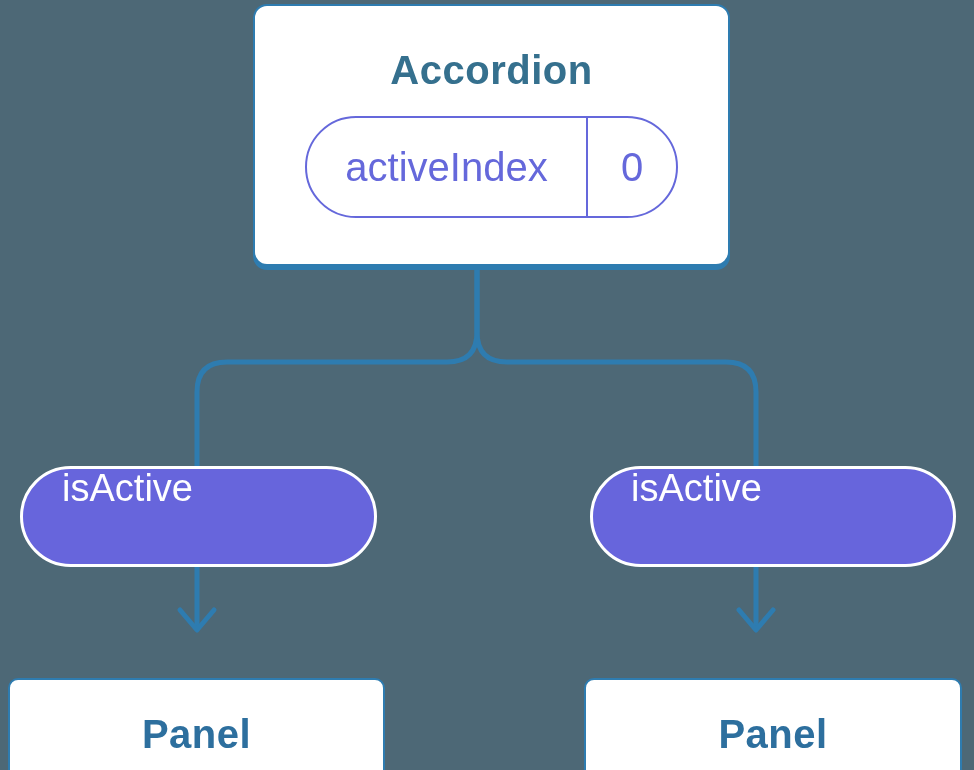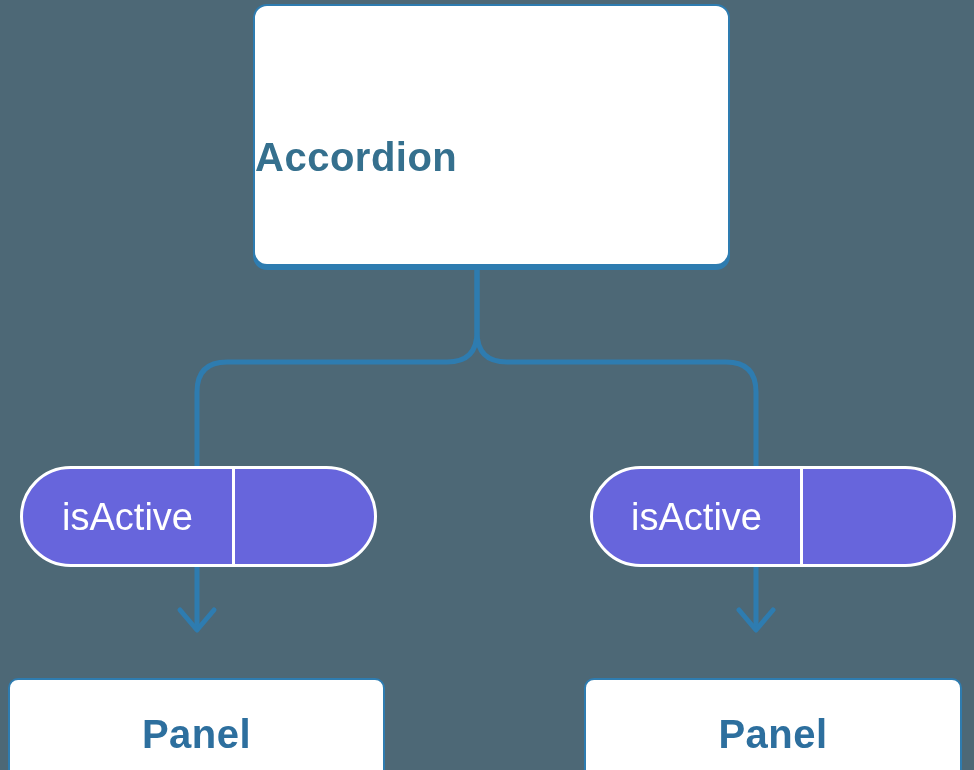--- a/index.html
+++ b/index.html
@@ -29,21 +29,21 @@
     left: 0; top: 0;
     width: 974px; height: 770px;
   }
   .node-card {
     position: absolute;
     background: var(--card-bg);
     border: 2px solid var(--card-border-blue);
     box-shadow: 0 4px 0 0 var(--card-border-blue);
     border-radius: 14px;
     display: flex;
-    flex-direction: row;
+    flex-direction: column;
     align-items: center;
   }
   .accordion-card {
     left: 253px; top: 4px;
     width: 477px; height: 262px;
     justify-content: flex-start;
   }
   .accordion-title {
     margin-top: 44px;
     font-size: 40px;
@@ -76,20 +76,21 @@
     font-size: 40px;
     line-height: 1;
   }
   .prop-pill {
     position: absolute;
     top: 466px;
     height: 101px;
     background: var(--pill-purple);
     border: 3px solid #FFFFFF;
     color: #FFFFFF;
+    flex-direction: column;
   }
   .prop-pill .pill-cell { font-size: 38px; }
   .prop-pill .pill-sep { width: 3px; background: #FFFFFF; }
   .prop-pill-left { left: 20px; width: 357px; }
   .prop-pill-left .pill-cell-name { width: 209px; }
   .prop-pill-left .pill-cell-value { flex: 1; }
   .prop-pill-right { left: 590px; width: 366px; }
   .prop-pill-right .pill-cell-name { width: 207px; }
   .prop-pill-right .pill-cell-value { flex: 1; }
   .panel-card {
@@ -123,20 +124,25 @@
       <path d="M 180 610 L 197 630 L 214 610" stroke="#2E7CB0" stroke-width="5" stroke-linecap="round" stroke-linejoin="round"></path>
     </g>
     <g>
       <path d="M 756 560 L 756 628" stroke="#2E7CB0" stroke-width="5"></path>
       <path d="M 739 610 L 756 630 L 773 610" stroke="#2E7CB0" stroke-width="5" stroke-linecap="round" stroke-linejoin="round"></path>
     </g>
   </svg>
 
   <div class="node-card accordion-card">
     <div class="accordion-title">Accordion</div>
+    <div class="pill state-pill">
+      <span class="pill-cell pill-cell-name">activeIndex</span>
+      <span class="pill-sep"></span>
+      <span class="pill-cell pill-cell-value">0</span>
+    </div>
   </div>
 
   <div class="pill prop-pill prop-pill-left">
     <span class="pill-cell pill-cell-name">isActive</span>
     <span class="pill-sep"></span>
   </div>
 
   <div class="pill prop-pill prop-pill-right">
     <span class="pill-cell pill-cell-name">isActive</span>
     <span class="pill-sep"></span>

